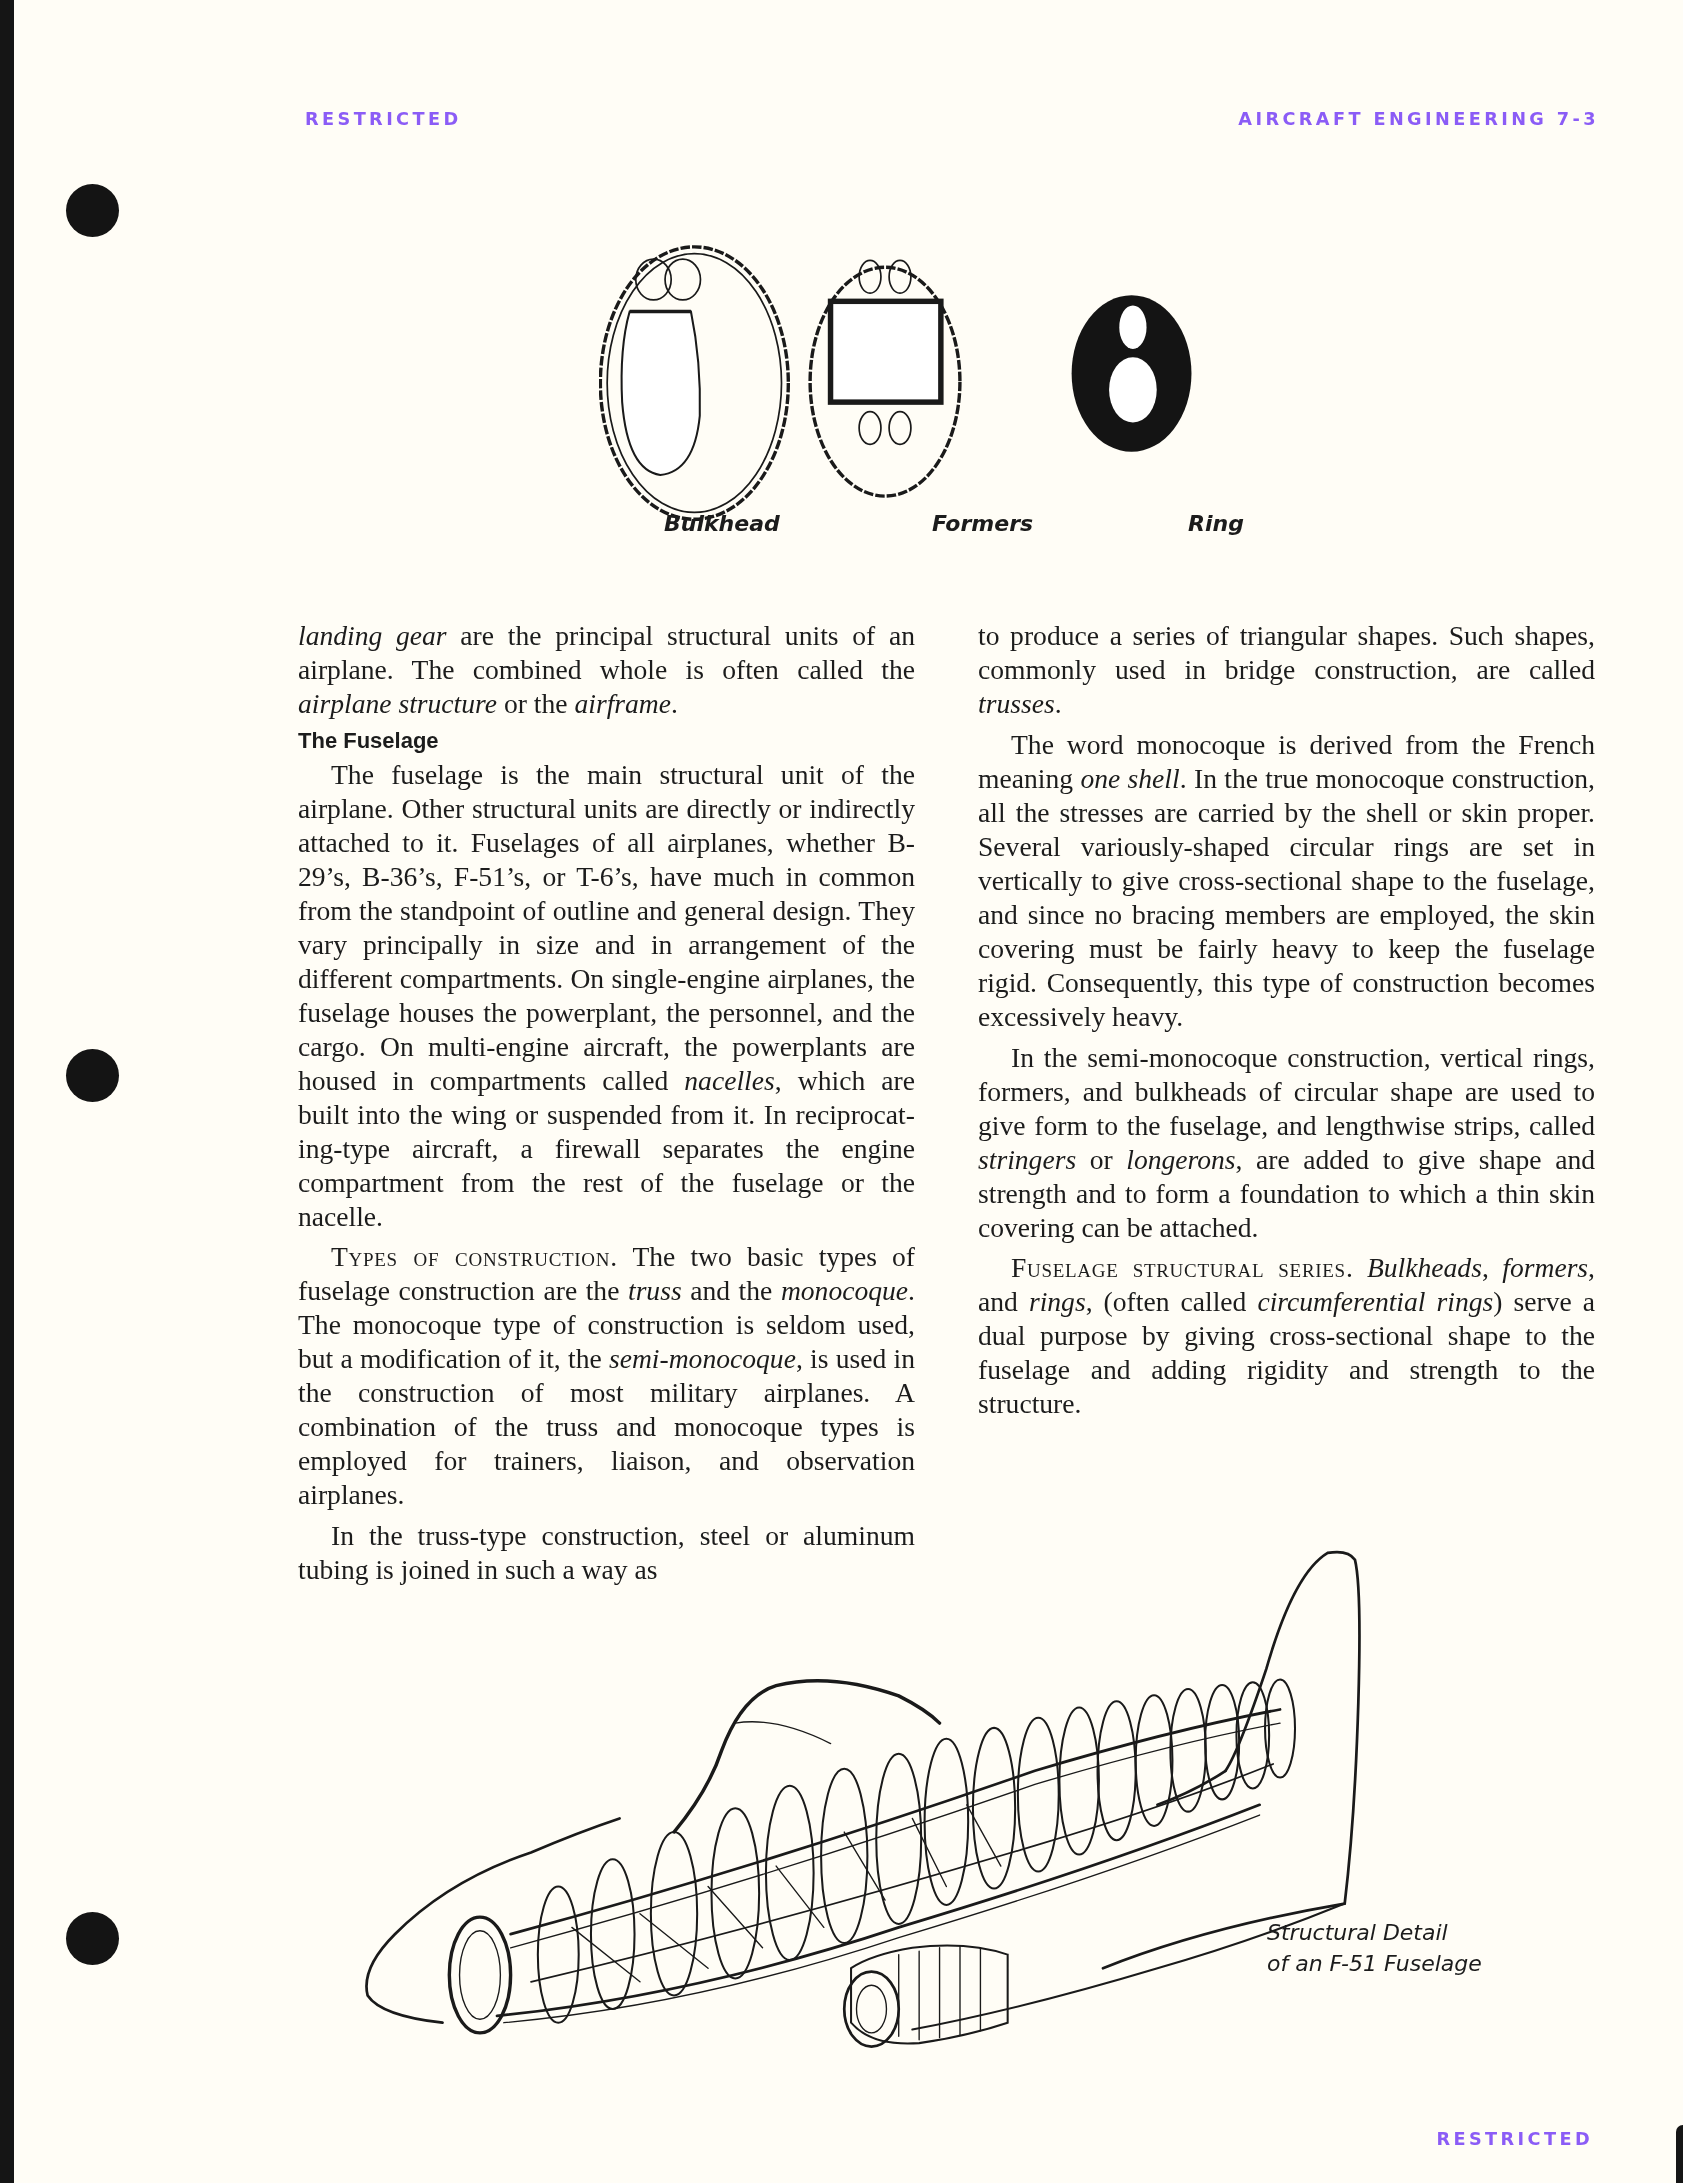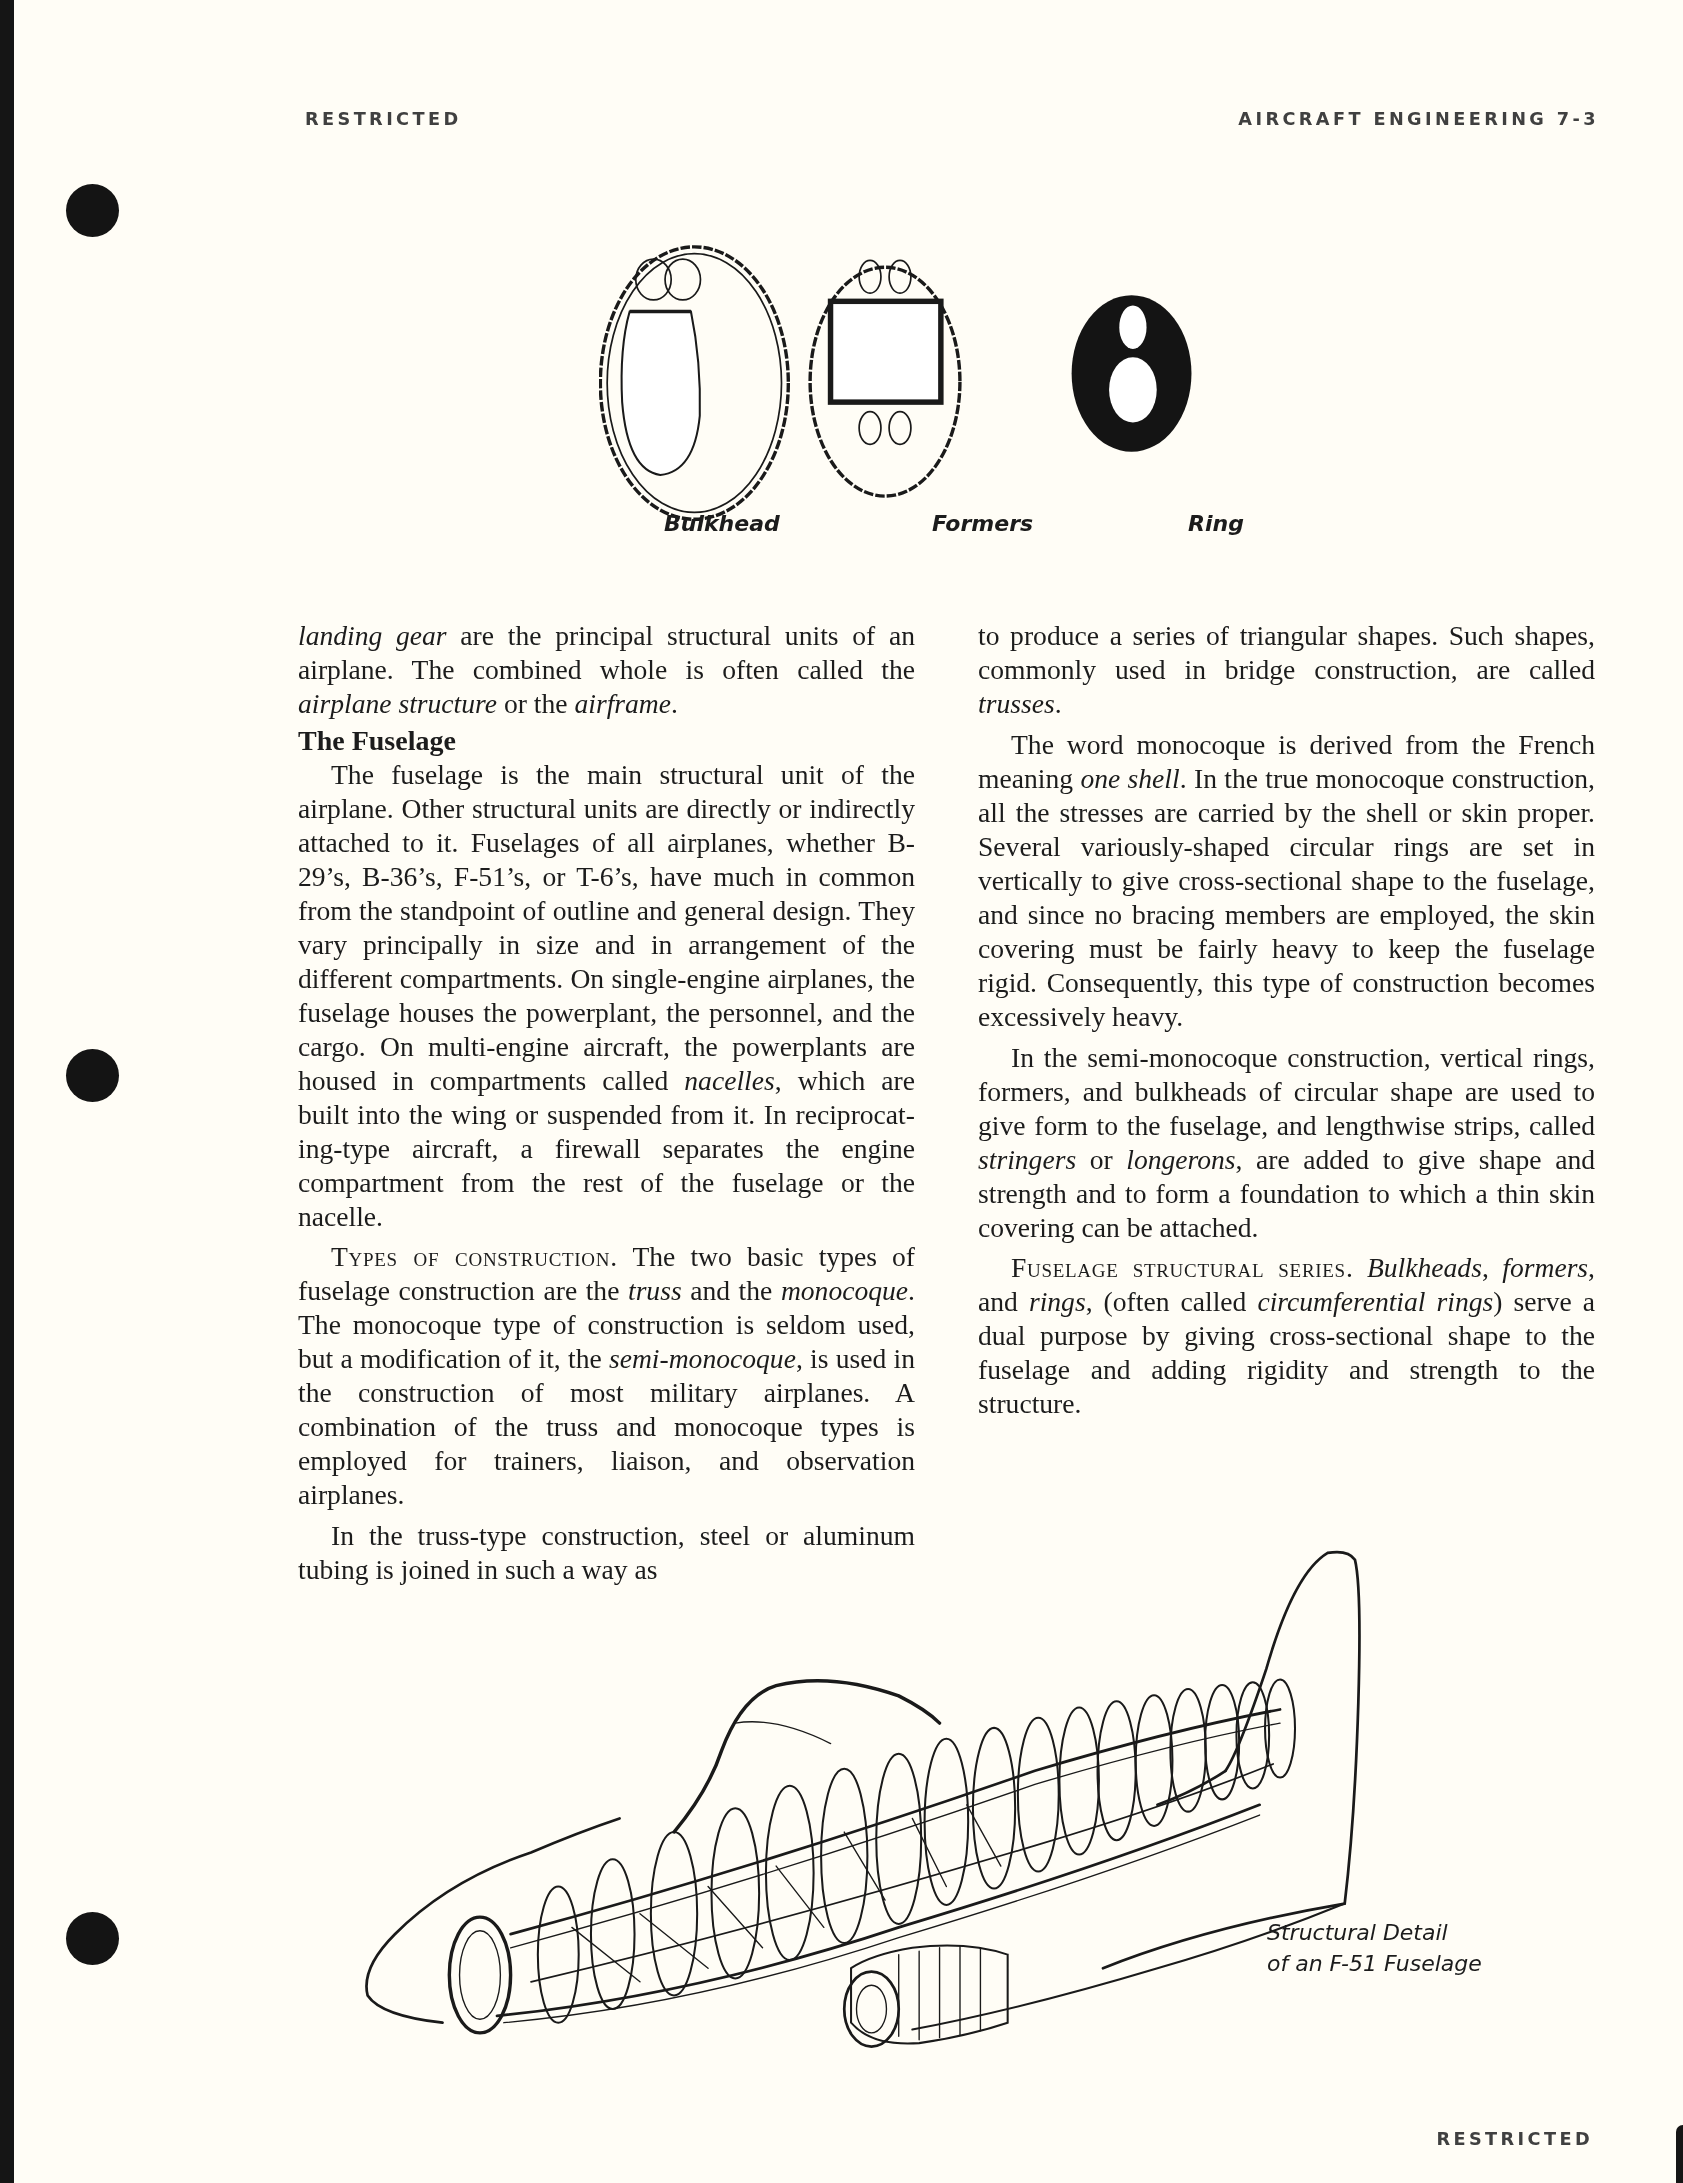--- a/index.html
+++ b/index.html
@@ -5,28 +5,28 @@
   html, body { margin:0; padding:0; }
   body {
     width:1683px; height:2183px; position:relative; overflow:hidden;
     background:#fffdf6;
     font-family:"Liberation Serif","DejaVu Serif",serif;
     color:#1c1c1c;
   }
   .edge-left { position:absolute; left:0; top:0; width:13.6px; height:2183px; background:#151515; }
   .edge-right { position:absolute; right:0; top:2125px; width:6.8px; height:59px; background:#151515; border-top-left-radius:6.8px; }
   .hole { position:absolute; width:53px; height:53px; border-radius:50%; background:#141414; }
-  .running { position:absolute; font-family:"DejaVu Sans","Liberation Sans",sans-serif; font-weight:bold; font-size:17.7px; letter-spacing:3.4px; color:#404040; }
+  .running { position:absolute; font-family:"DejaVu Sans","Liberation Sans",sans-serif; font-weight:bold; font-size:17.7px; letter-spacing:3.4px; color:#8b5cf6; }
   .figure-top { position:absolute; left:599px; top:225px; width:681px; height:327px; }
   .fig-caption { position:absolute; font-family:"DejaVu Sans","Liberation Sans",sans-serif; font-style:italic; font-weight:bold; font-size:22px; color:#1c1c1c; }
   .col { position:absolute; width:617px; font-size:27.6px; line-height:34px; text-align:justify;margin-top:28px; }
   .col p { margin:0; text-indent:0; }
   .col p.ind { text-indent:33px; }
   .col .gap { height:6.8px; }
-  .heading { font-family:Liberation Serif, serif; font-weight:bold; font-size:28px; line-height:34px; margin:2.7px 0 0 0; }
+  .heading { font-family:Liberation Sans, sans-serif; font-weight:bold; font-size:22px; line-height:34px; margin:2.7px 0 0 0; }
   .sc { font-variant:small-caps; letter-spacing:0.7px; }
   i { font-style:italic; }
   .plane { position:absolute; left:354px; top:1546px; width:1212px; height:504px; }
   .plane-caption { position:absolute; left:1267px; top:1917px; width:259px; text-align:left; font-family:"DejaVu Sans","Liberation Sans",sans-serif; font-style:italic; font-size:22px; line-height:31px; color:#1c1c1c; }
 </style>
 </head>
 <body>
 
 <div class="edge-left"></div>
 <div class="edge-right"></div>

